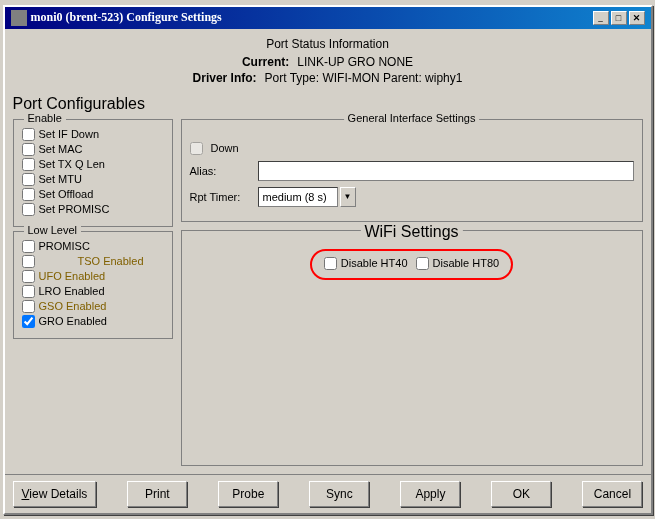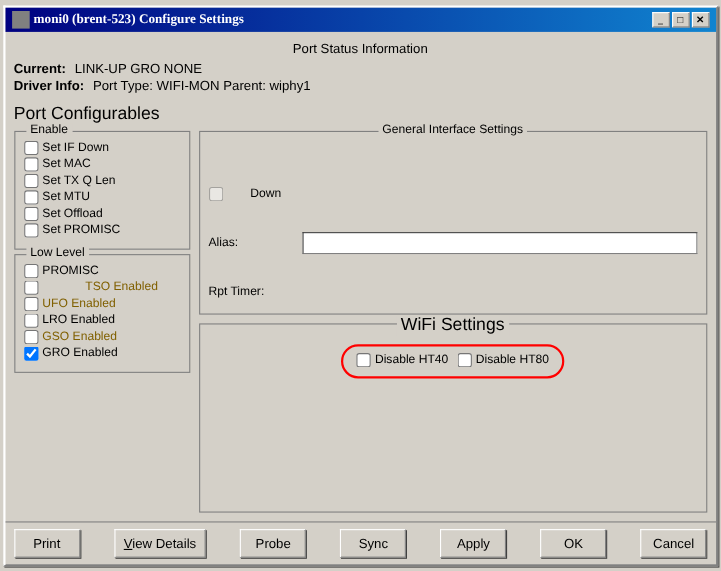--- a/index.html
+++ b/index.html
@@ -77,21 +77,21 @@
       text-align: center;
       margin-bottom: 8px;
     }
     .section-title {
       font-size: 12px;
       font-weight: normal;
       margin-bottom: 4px;
     }
     .status-row {
       display: flex;
-      justify-content: flex-start;
+      justify-content: center;
       gap: 8px;
       margin-bottom: 2px;
     }
     .status-label {
       font-weight: bold;
     }
     .main-panels {
       display: flex;
       gap: 8px;
       flex: 1;
@@ -152,23 +152,22 @@
       left: 50%;
       transform: translateX(-50%);
       background: #d4d0c8;
       padding: 0 4px;
       font-size: 11px;
       white-space: nowrap;
     }
     .gi-row {
       display: flex;
       align-items: center;
-      gap: 25px;
+      gap: 8px;
       margin-bottom: 6px;
-      margin-top: 28px;
     }
     .gi-row label {
       font-size: 11px;
       min-width: 60px;
     }
     .gi-input {
       flex: 1;
       height: 20px;
       border: 1px solid #808080;
       border-top: 1px solid #404040;
@@ -376,20 +375,24 @@
             <span class="checkbox-label">Down</span>
           </div>
 
           <div class="gi-row">
             <label>Alias:</label>
             <input type="text" class="gi-input" style="flex: 1 1 0%;">
           </div>
 
           <div class="gi-row">
             <label>Rpt Timer:</label>
+            <div class="gi-select-wrapper">
+              <div class="gi-select-display">medium   (8 s)</div>
+              <div class="dropdown-btn">▼</div>
+            </div>
           </div>
         </div>
 
         <div class="wifi-settings">
           <span class="wifi-title">WiFi Settings</span>
           <div class="wifi-content">
             <div class="oval-highlight">
               <div class="checkbox-row">
                 <input type="checkbox" style="">
                 <span class="checkbox-label">Disable HT40</span>
@@ -399,23 +402,23 @@
                 <span class="checkbox-label">Disable HT80</span>
               </div>
             </div>
           </div>
         </div>
       </div>
     </div>
   </div>
 
   <div class="bottom-bar">
-    <button class="btn">Print</button>
     <button class="btn">
       <span><span class="btn-underline">V</span>iew Details</span>
     </button>
+    <button class="btn">Print</button>
     <button class="btn">Probe</button>
     <button class="btn">Sync</button>
     <button class="btn">Apply</button>
     <button class="btn">OK</button>
     <button class="btn">Cancel</button>
   </div>
 </div>
 
 </body></html>

